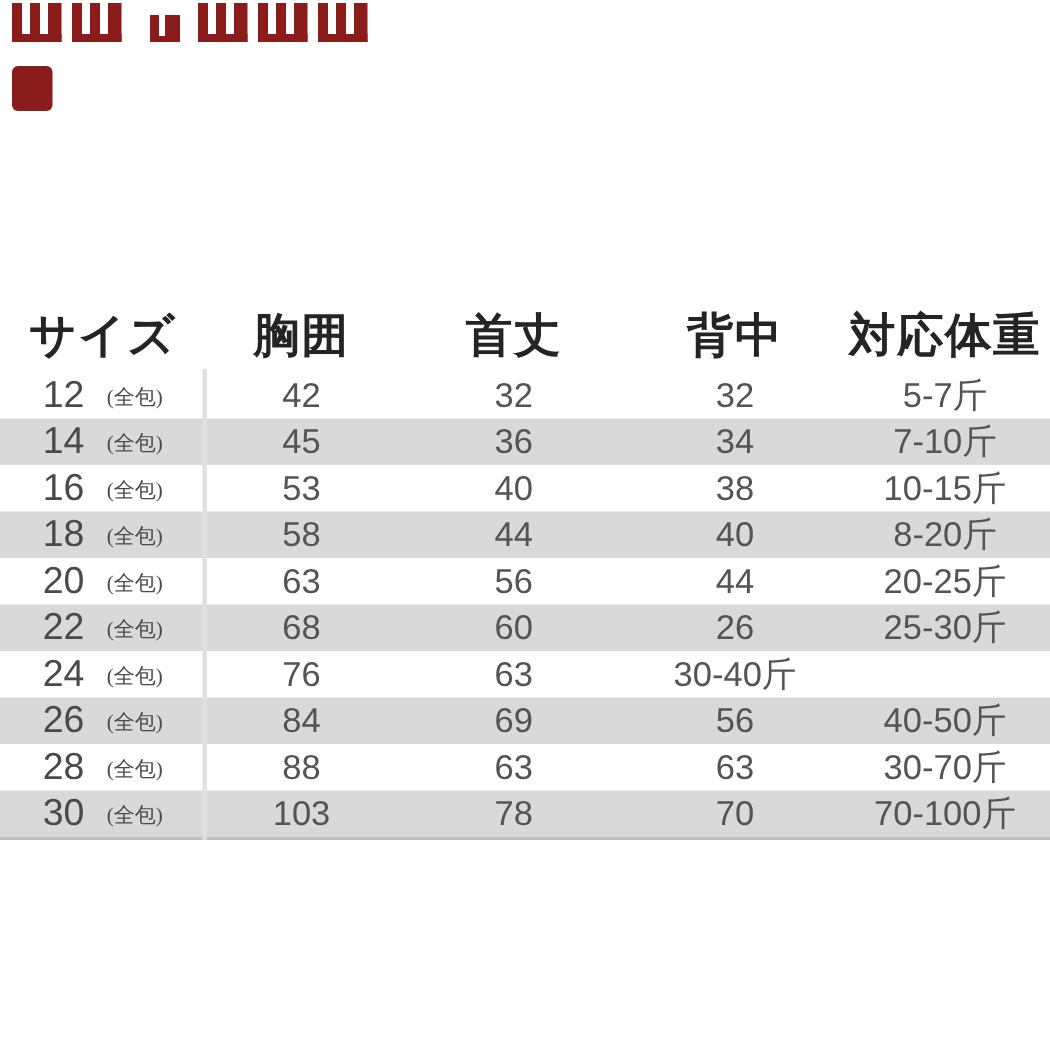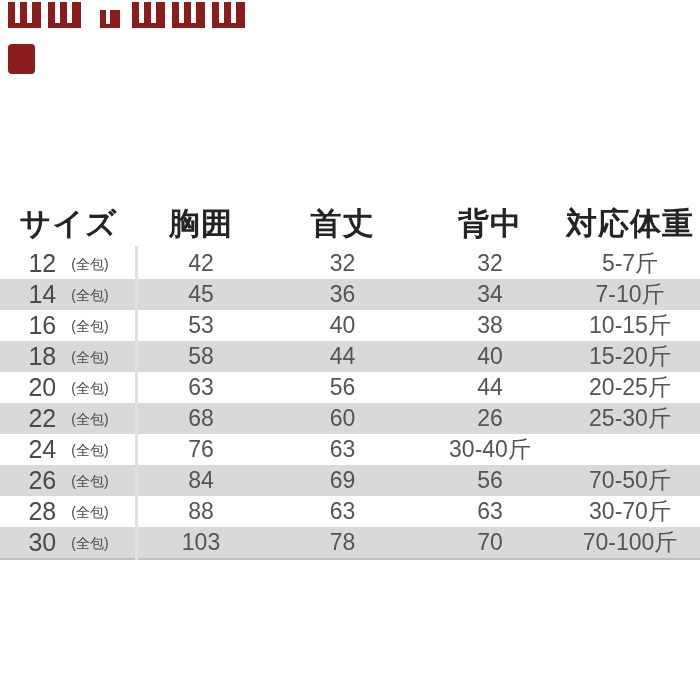--- a/index.html
+++ b/index.html
@@ -48,21 +48,21 @@
   .trow.striped{background:var(--stripe);}
   .tbody{border-bottom:2px solid #bfbfbf;}
   .cell{
     text-align:center;font-size:23px;color:var(--value-text);
   }
   .size-cell{
     display:flex;justify-content:center;align-items:center;
     color:var(--size-text);
   }
   .size-num{font-size:25px;line-height:1;}
-  .size-note{font-size:14px;margin-left:15px;padding-top:3px;}
+  .size-note{font-size:14px;margin-left:15px;padding-top:3px;font-family:Liberation Serif, serif;}
   .divider{
     position:absolute;left:135px;top:246px;width:3px;height:314px;
     background:var(--divider);
   }
 </style>
 </head>
 <body>
 
 <div class="page">
 
@@ -119,21 +119,21 @@
   </div>
 
   <div class="trow striped">
     <div class="cell size-cell">
       <span class="size-num">18</span>
       <span class="size-note">(全包)</span>
     </div>
     <div class="cell">58</div>
     <div class="cell">44</div>
     <div class="cell">40</div>
-    <div class="cell">15-20斤</div>
+    <div class="cell">8-20斤</div>
   </div>
 
   <div class="trow">
     <div class="cell size-cell">
       <span class="size-num">20</span>
       <span class="size-note">(全包)</span>
     </div>
     <div class="cell">63</div>
     <div class="cell">56</div>
     <div class="cell">44</div>
@@ -162,21 +162,21 @@
   </div>
 
   <div class="trow striped">
     <div class="cell size-cell">
       <span class="size-num">26</span>
       <span class="size-note">(全包)</span>
     </div>
     <div class="cell">84</div>
     <div class="cell">69</div>
     <div class="cell">56</div>
-    <div class="cell">70-50斤</div>
+    <div class="cell">40-50斤</div>
   </div>
 
   <div class="trow">
     <div class="cell size-cell">
       <span class="size-num">28</span>
       <span class="size-note">(全包)</span>
     </div>
     <div class="cell">88</div>
     <div class="cell">63</div>
     <div class="cell">63</div>

